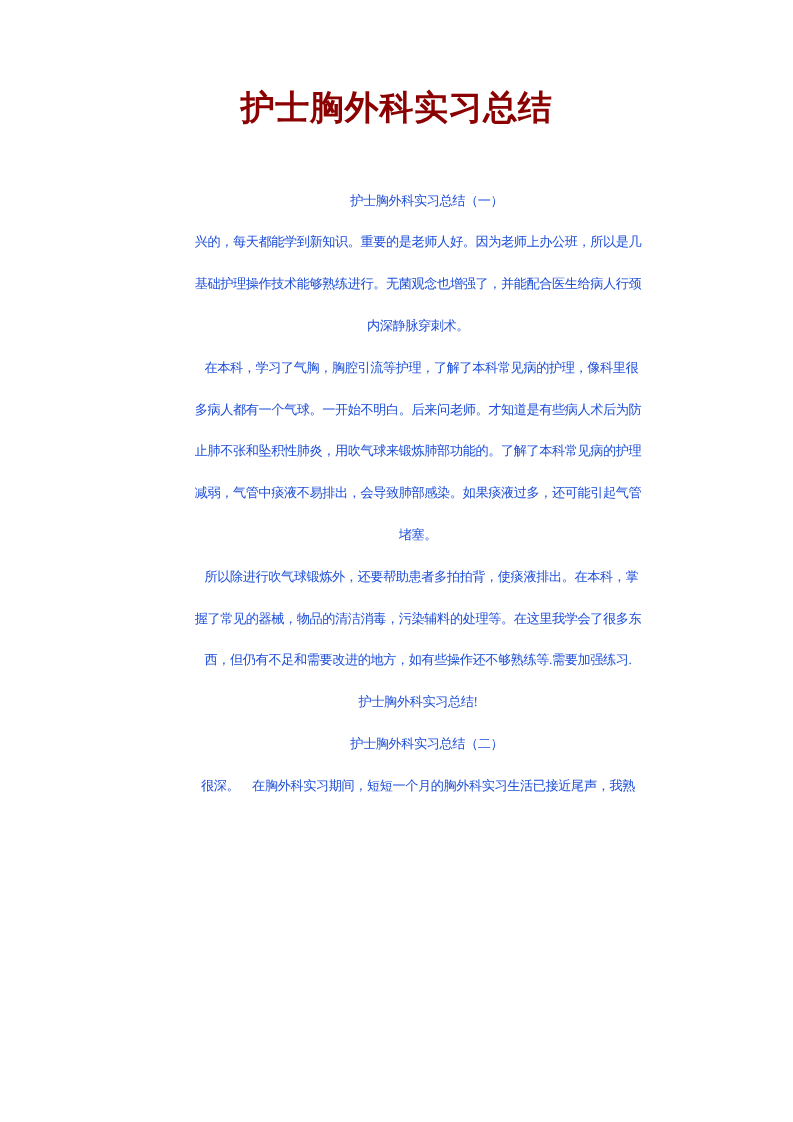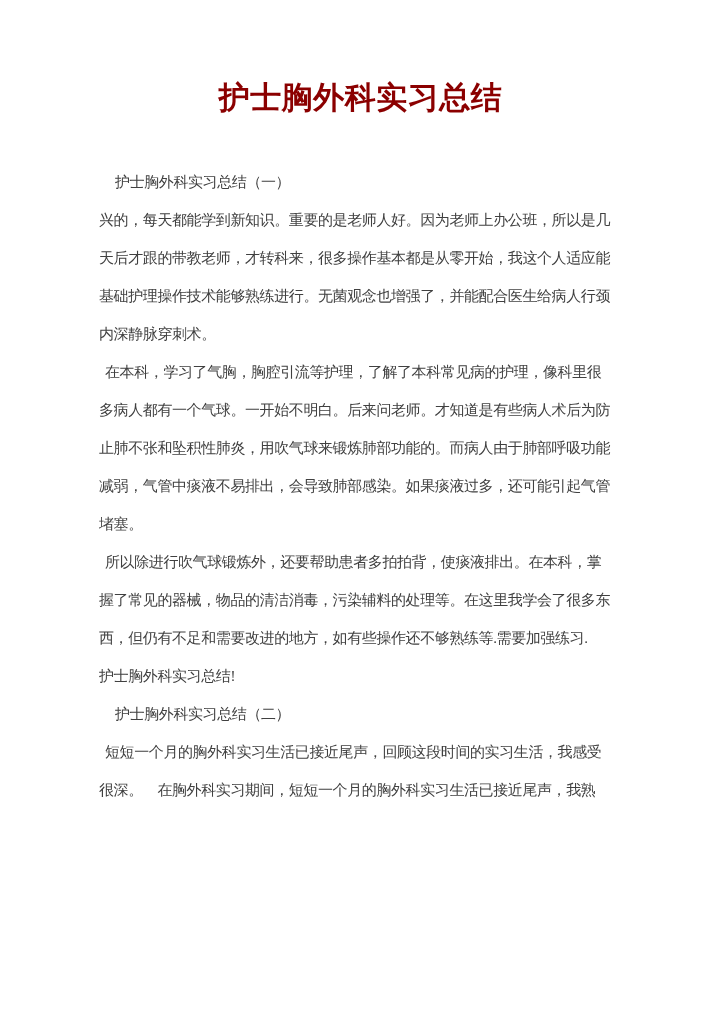--- a/index.html
+++ b/index.html
@@ -27,52 +27,51 @@
     
   }
   .content {
     margin-top: 43px;
     padding-left: 99px;
     padding-right: 60px;
   }
   .line {
     height: 38px;
     line-height: 38px;
-    font-size: 15px;
+    font-size: 12px;
     letter-spacing: -0.4px;
     white-space: nowrap;
-    color: #404040;
+    color: #1d4ed8;
+    text-align: center;
   }
   .line.heading {
     padding-left: 16px;
   }
   .line.first {
     padding-left: 6px;
   }
   .line.body {
     padding-left: 0;
   }
 </style>
 </head>
 <body>
 
 <div class="page">
   <div class="doc-title" style="color: rgb(139, 0, 0);">护士胸外科实习总结</div>
   <div class="content">
       <div class="line heading">护士胸外科实习总结（一）</div>
       <div class="line body">兴的，每天都能学到新知识。重要的是老师人好。因为老师上办公班，所以是几</div>
-      <div class="line body">天后才跟的带教老师，才转科来，很多操作基本都是从零开始，我这个人适应能</div>
       <div class="line body">基础护理操作技术能够熟练进行。无菌观念也增强了，并能配合医生给病人行颈</div>
       <div class="line body">内深静脉穿刺术。</div>
       <div class="line first">在本科，学习了气胸，胸腔引流等护理，了解了本科常见病的护理，像科里很</div>
       <div class="line body">多病人都有一个气球。一开始不明白。后来问老师。才知道是有些病人术后为防</div>
-      <div class="line body">止肺不张和坠积性肺炎，用吹气球来锻炼肺部功能的。而病人由于肺部呼吸功能</div>
+      <div class="line body">止肺不张和坠积性肺炎，用吹气球来锻炼肺部功能的。了解了本科常见病的护理</div>
       <div class="line body">减弱，气管中痰液不易排出，会导致肺部感染。如果痰液过多，还可能引起气管</div>
       <div class="line body">堵塞。</div>
       <div class="line first">所以除进行吹气球锻炼外，还要帮助患者多拍拍背，使痰液排出。在本科，掌</div>
       <div class="line body">握了常见的器械，物品的清洁消毒，污染辅料的处理等。在这里我学会了很多东</div>
       <div class="line body">西，但仍有不足和需要改进的地方，如有些操作还不够熟练等.需要加强练习.</div>
       <div class="line body">护士胸外科实习总结!</div>
       <div class="line heading">护士胸外科实习总结（二）</div>
-      <div class="line first">短短一个月的胸外科实习生活已接近尾声，回顾这段时间的实习生活，我感受</div>
       <div class="line body">很深。　在胸外科实习期间，短短一个月的胸外科实习生活已接近尾声，我熟</div>
     </div>
 </div>
 
 </body></html>

